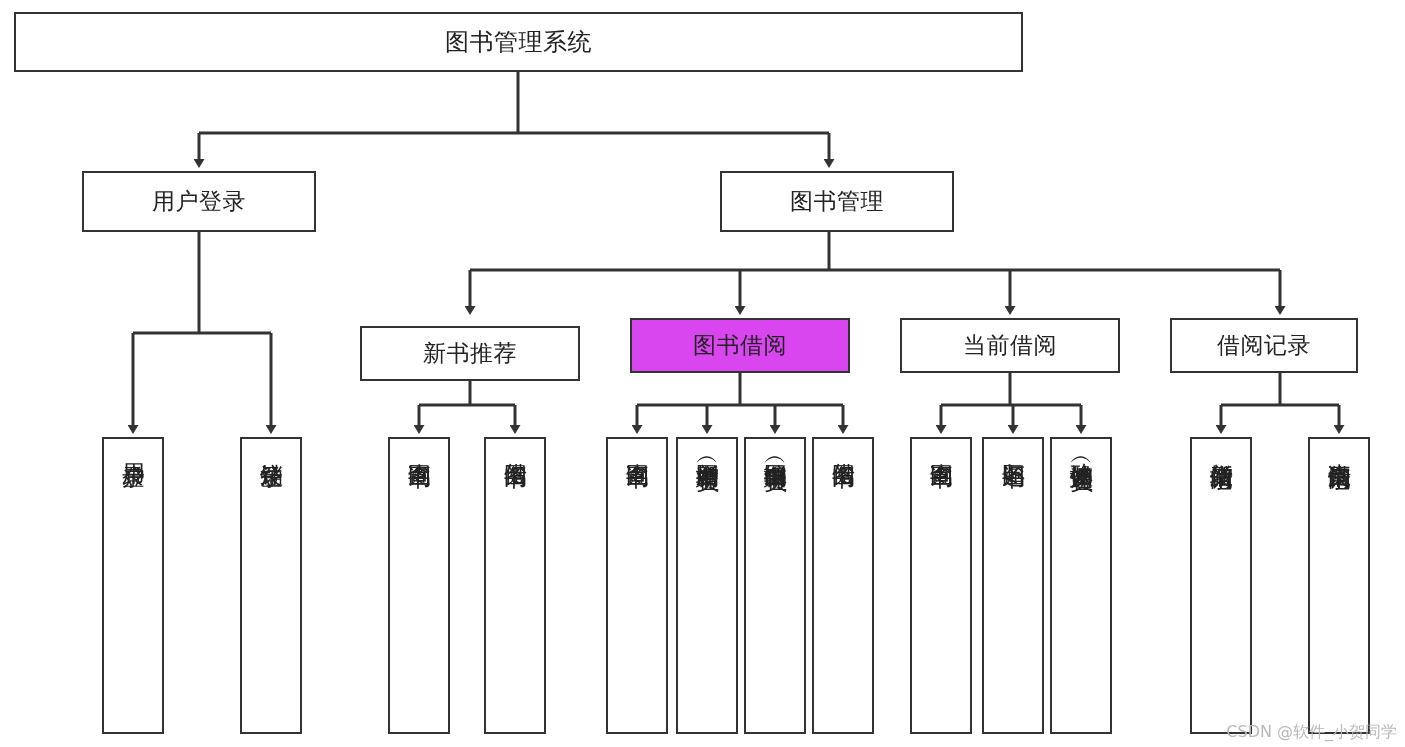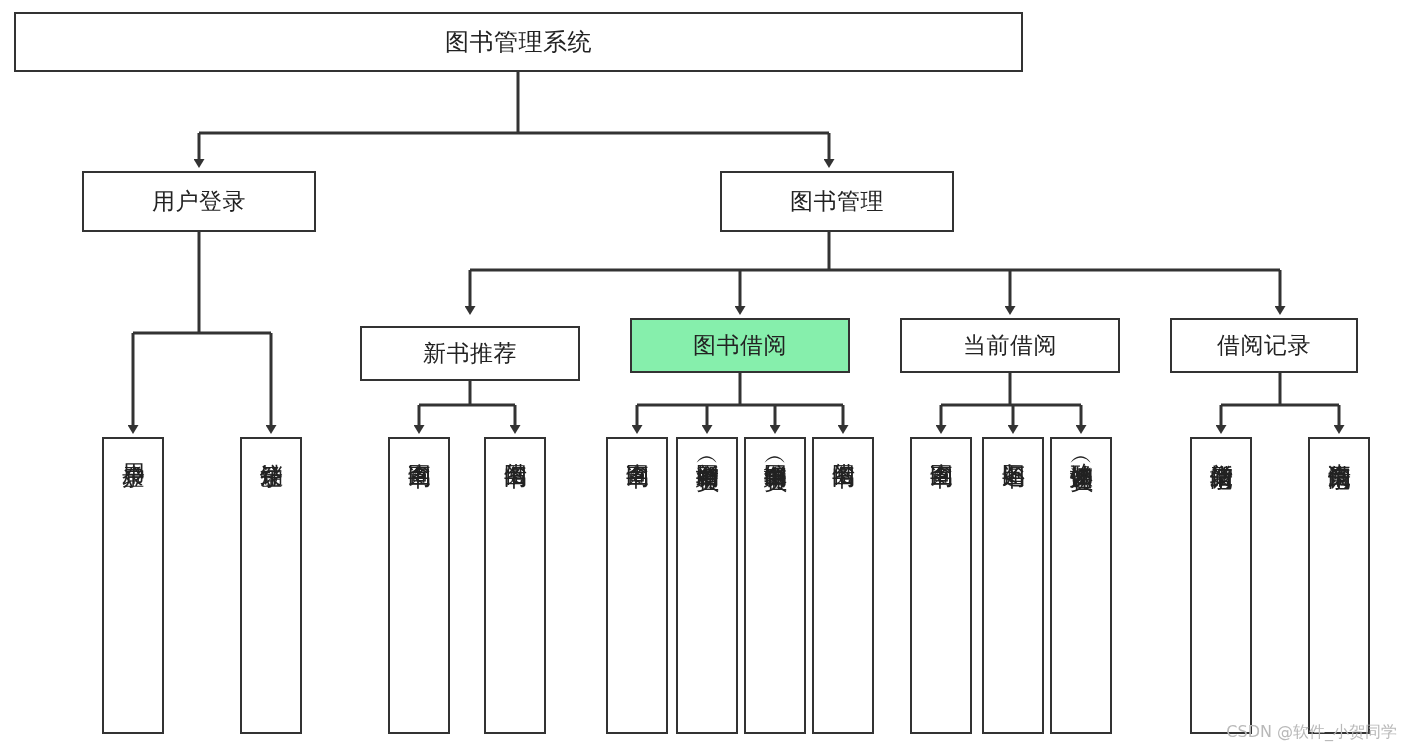--- a/index.html
+++ b/index.html
@@ -138,21 +138,21 @@
   <div class="node horiz" style="left: 82px; top: 171px; width: 234px; height: 61px; border-color: rgb(51, 51, 51); background: rgb(255, 255, 255); color: rgb(34, 34, 34);">
     <span class="lbl">用户登录</span>
   </div>
   <div class="node horiz" style="left: 712px; top: 171px; width: 234px; height: 61px; border-color: rgb(51, 51, 51); background: rgb(255, 255, 255); color: rgb(34, 34, 34); margin-left: 8px;">
     <span class="lbl">图书管理</span>
   </div>
 
   <div class="node horiz" style="left: 360px; top: 326px; width: 220px; height: 55px; border-color: rgb(51, 51, 51); background: rgb(255, 255, 255); color: rgb(34, 34, 34);">
     <span class="lbl">新书推荐</span>
   </div>
-  <div class="node horiz" style="left: 630px; top: 318px; width: 220px; height: 55px; border-color: rgb(51, 51, 51); background: #86efac; color: rgb(34, 34, 34);">
+  <div class="node horiz" style="left: 630px; top: 318px; width: 220px; height: 55px; border-color: rgb(51, 51, 51); background: #d946ef; color: rgb(34, 34, 34);">
     <span class="lbl">图书借阅</span>
   </div>
   <div class="node horiz" style="left: 900px; top: 318px; width: 220px; height: 55px; border-color: rgb(51, 51, 51); background: rgb(255, 255, 255); color: rgb(34, 34, 34); justify-content: center;">
     <span class="lbl">当前借阅</span>
   </div>
   <div class="node horiz" style="left: 1170px; top: 318px; width: 188px; height: 55px; border-color: rgb(51, 51, 51); background: rgb(255, 255, 255); color: rgb(34, 34, 34);">
     <span class="lbl">借阅记录</span>
   </div>
 
   <div class="node vert" style="left: 102px; top: 437px; width: 62px; height: 297px; border-color: rgb(51, 51, 51); background: rgb(255, 255, 255); color: rgb(34, 34, 34);">

